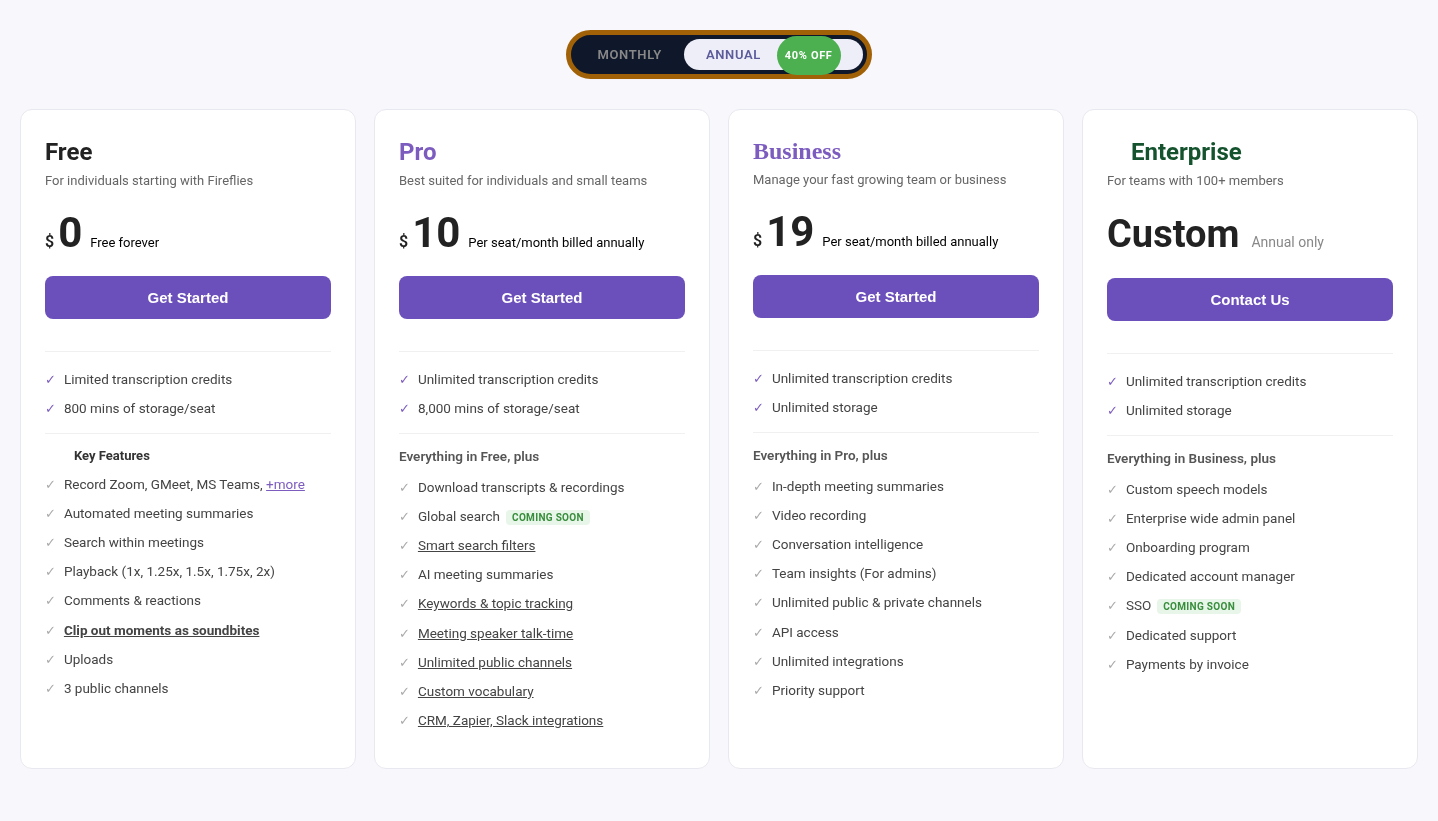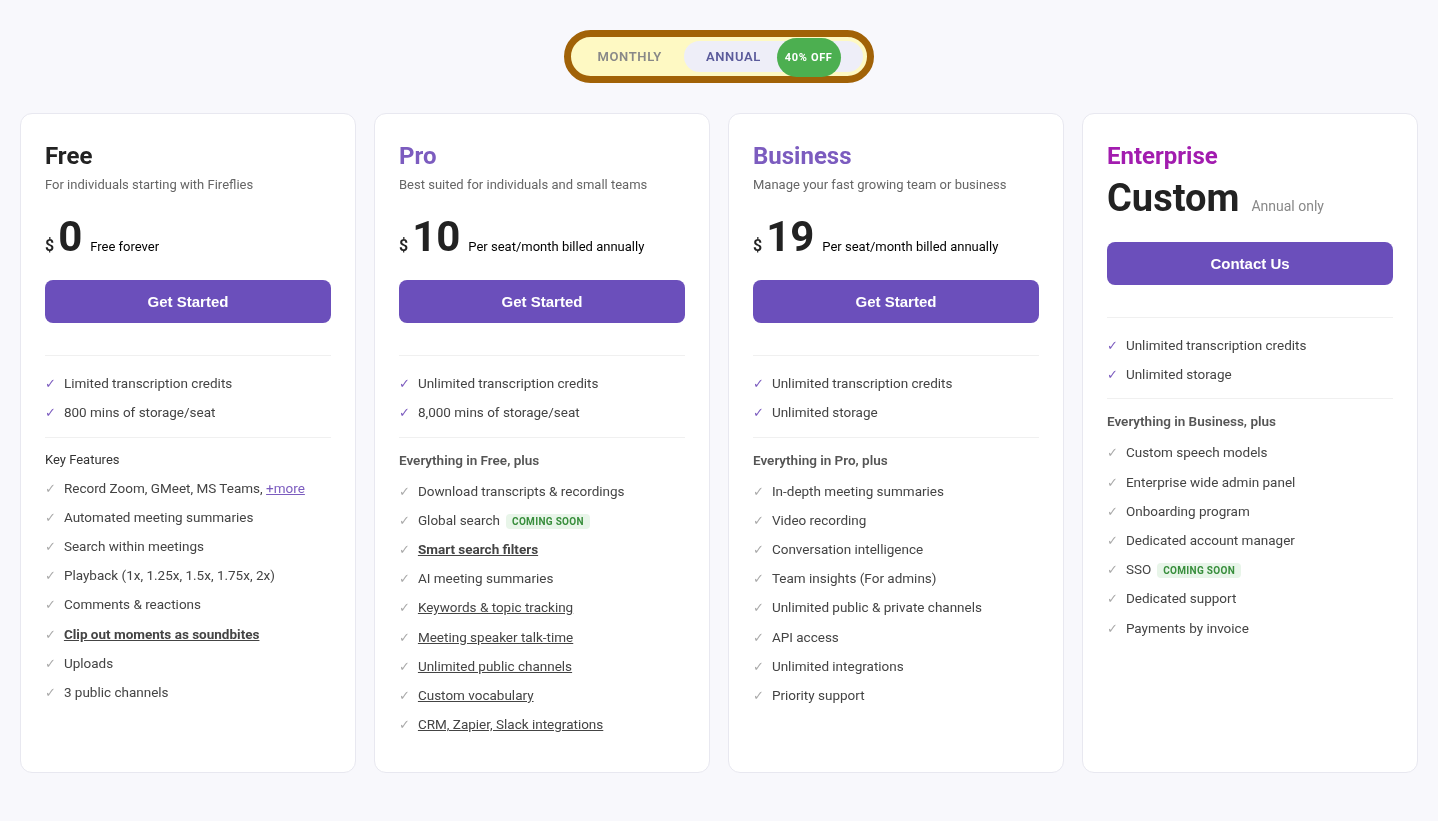--- a/index.html
+++ b/index.html
@@ -12,22 +12,22 @@
 
     .billing-toggle {
       display: flex;
       justify-content: center;
       align-items: center;
       margin-bottom: 30px;
     }
     .billing-toggle-inner {
       display: flex;
       align-items: center;
-      background: #fef9c3;
-      border: 7px solid #a16207;
+      background: #0f172a;
+      border: 5px solid #a16207;
       border-radius: 50px;
       padding: 4px;
       gap: 0;
     }
     .toggle-option {
       padding: 8px 22px;
       border-radius: 50px;
       font-size: 13px;
       font-weight: 600;
       letter-spacing: 0.05em;
@@ -63,22 +63,22 @@
       padding: 28px 24px;
     }
 
     .plan-name {
       font-size: 24px;
       font-weight: 700;
       margin-bottom: 6px;
     }
     .plan-name.free { color: #222; }
     .plan-name.pro { color: #7c5cbf; }
-    .plan-name.business { color: #7c5cbf; }
-    .plan-name.enterprise { color: #a21caf; }
+    .plan-name.business { color: #7c5cbf; font-family: Liberation Serif, serif; }
+    .plan-name.enterprise { color: #14532d; margin-left: 24px; }
 
     .plan-desc {
       font-size: 13px;
       color: #666;
       margin-bottom: 22px;
       line-height: 1.4;
     }
 
     .plan-price {
       display: flex;
@@ -152,24 +152,25 @@
     .check-icon.colored { color: #7c5cbf; }
 
     .feature-link {
       color: #7c5cbf;
       text-decoration: underline;
       cursor: pointer;
     }
 
     .key-features-label {
       font-size: 13px;
-      font-weight: 400;
+      font-weight: 700;
       color: #333;
       margin-bottom: 12px;
       margin-top: 4px;
+      margin-left: 29px;
     }
 
     .everything-plus {
       font-size: 13.5px;
       font-weight: 600;
       color: #555;
       margin-bottom: 14px;
     }
 
     .badge-coming-soon {
@@ -281,21 +282,21 @@
       <div class="feature-item">
         <span class="check-icon">✓</span>
         <span><span style="">Download transcripts &amp; recordings</span></span>
       </div>
       <div class="feature-item">
         <span class="check-icon">✓</span>
         <span><span style="">Global search</span><span class="badge-coming-soon">COMING SOON</span></span>
       </div>
       <div class="feature-item">
         <span class="check-icon">✓</span>
-        <span><span style="text-decoration: underline; font-weight: bold;">Smart search filters</span></span>
+        <span><span style="text-decoration: underline;">Smart search filters</span></span>
       </div>
       <div class="feature-item">
         <span class="check-icon">✓</span>
         <span><span style="">AI meeting summaries</span></span>
       </div>
       <div class="feature-item">
         <span class="check-icon">✓</span>
         <span><span style="text-decoration: underline;">Keywords &amp; topic tracking</span></span>
       </div>
       <div class="feature-item">
@@ -364,20 +365,21 @@
         <span class="check-icon">✓</span>
         <span><span style="">Unlimited integrations</span></span>
       </div>
       <div class="feature-item">
         <span class="check-icon">✓</span>
         <span><span style="">Priority support</span></span>
       </div>
     </div>
     <div class="plan-card">
       <div class="plan-name enterprise">Enterprise</div>
+      <div class="plan-desc">For teams with 100+ members</div>
       <div class="plan-price">
       <span class="price-custom">Custom</span>
       <span class="price-annual-only">Annual only</span>
     </div>
       <button class="plan-btn">Contact Us</button>
       <div class="features-section">
         <div class="feature-item">
       <span class="check-icon colored">✓</span>
       <span>Unlimited transcription credits</span>
     </div>

